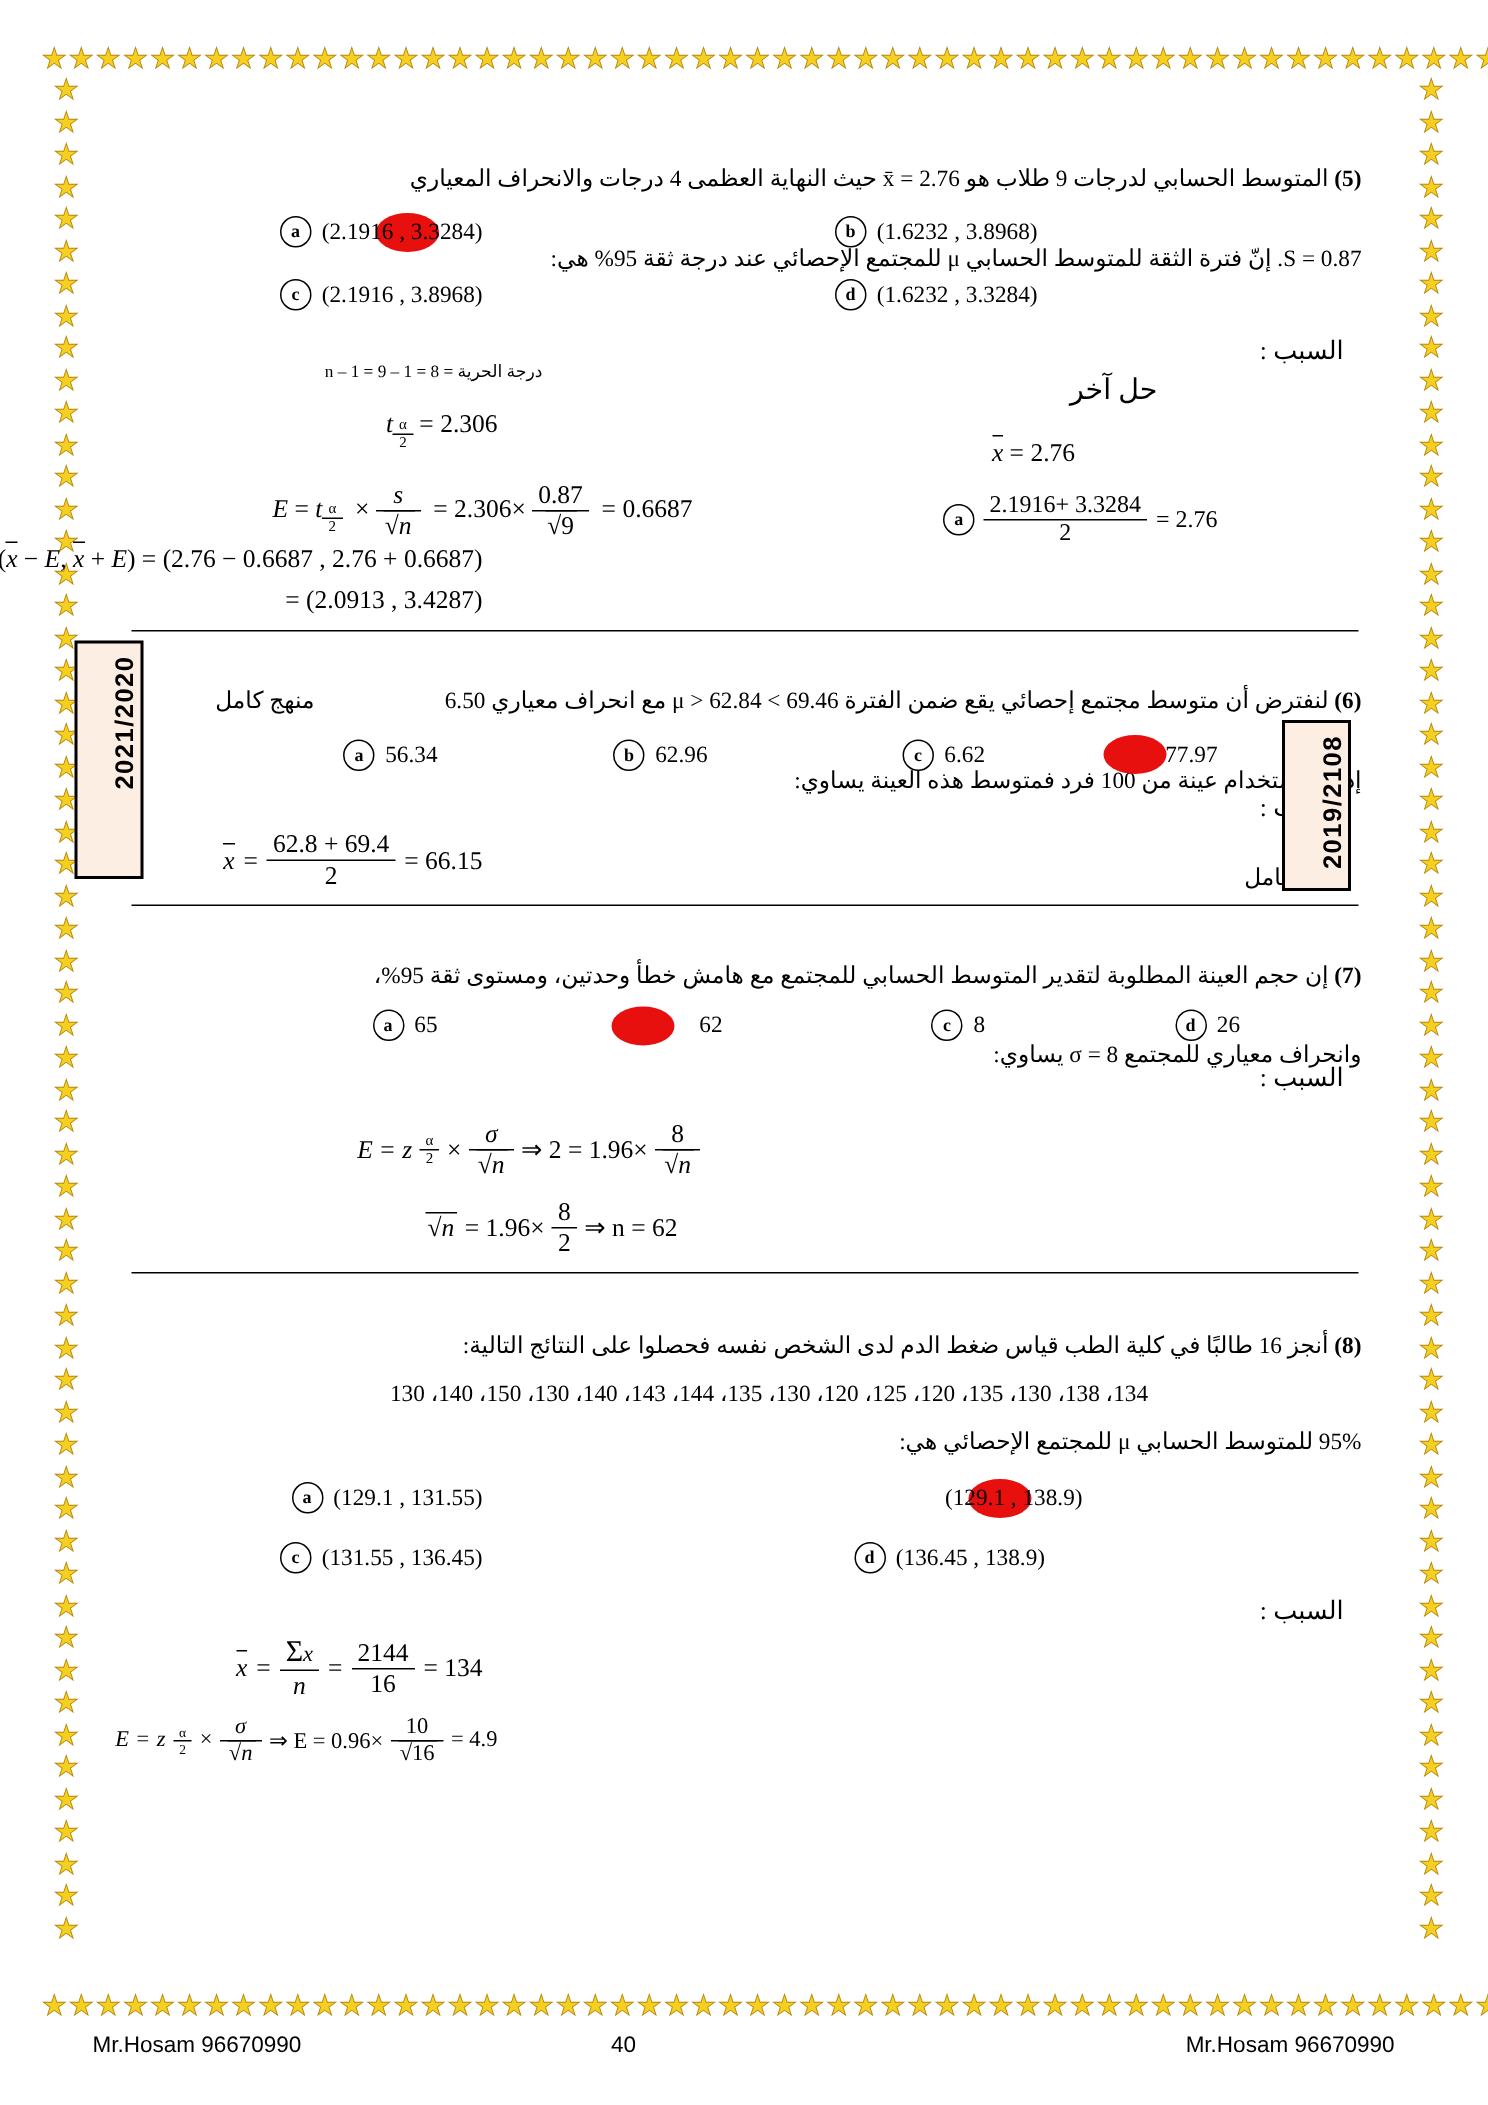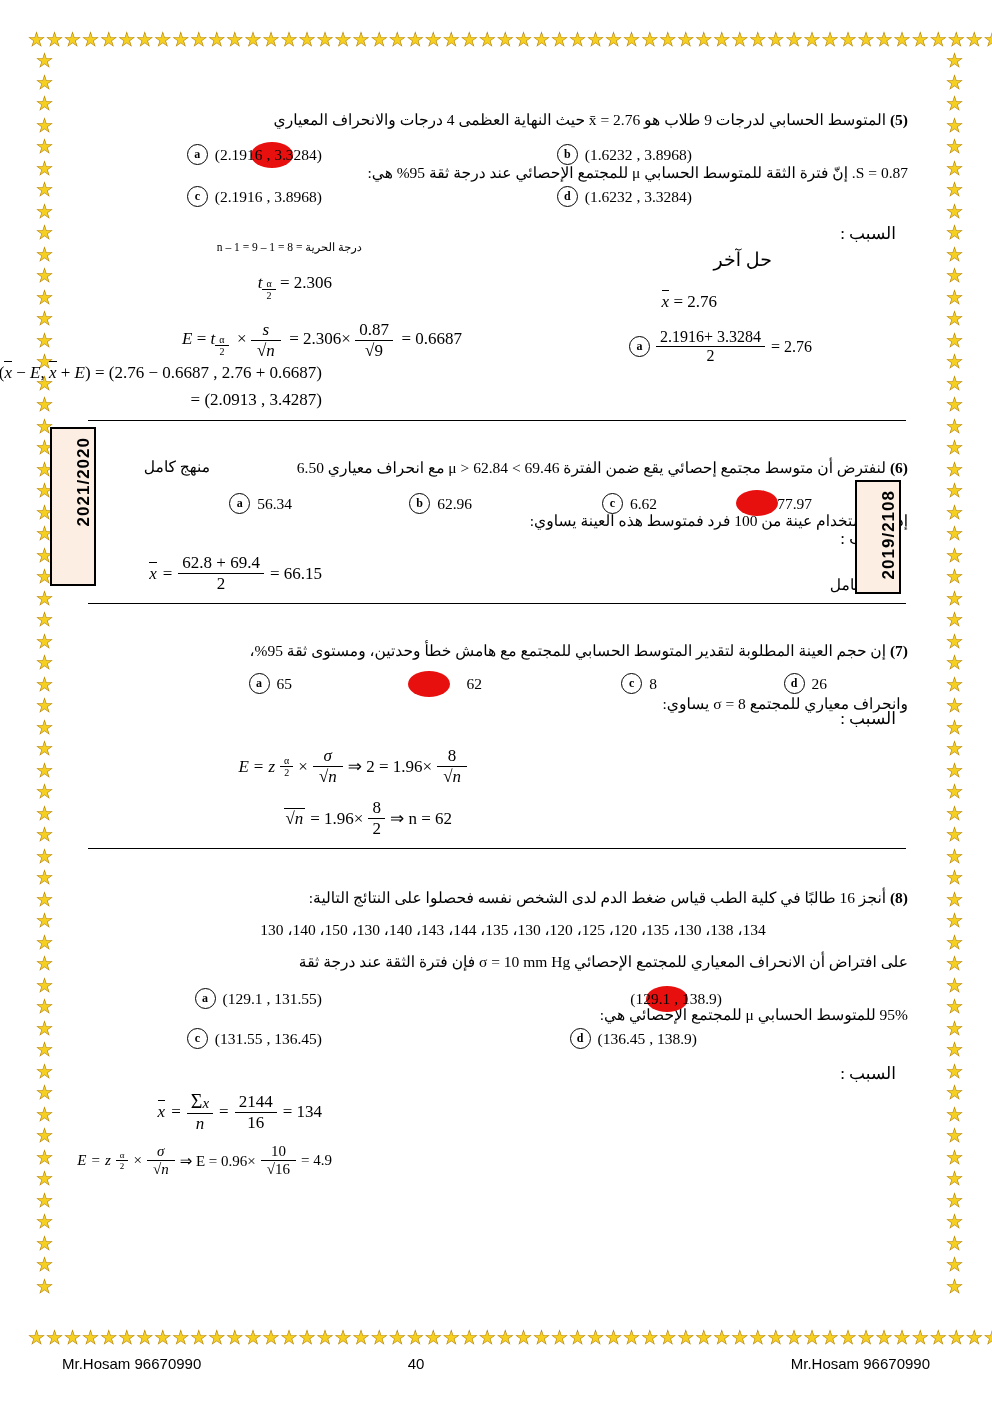--- a/index.html
+++ b/index.html
@@ -262,21 +262,20 @@
     <div class="q" style="top:800px;right:14px;">
       <div class="qline">
         <span class="qnum">(8)</span>
         <span>أنجز 16 طالبًا في كلية الطب قياس ضغط الدم لدى الشخص نفسه فحصلوا على النتائج التالية:</span>
       </div>
     </div>
     <div class="q" style="top:832px;right:14px;">
       <div class="qline center" style="text-align:center;">134، 138، 130، 135، 120، 125، 120، 130، 135، 144، 143، 140، 130، 150، 140، 130</div>
     </div>
     <div class="q" style="top:864px;right:14px;">
-      <div class="qline">على افتراض أن الانحراف المعياري للمجتمع الإحصائي σ = 10 mm Hg فإن فترة الثقة عند درجة ثقة</div>
       <div class="qline">95% للمتوسط الحسابي μ للمجتمع الإحصائي هي:</div>
     </div>
 
     <div class="opts" style="top:930px;">
       <div class="blob" style="right:234px;top:-2px;"></div>
       <div class="opt" style="right:600px;">
         <span class="circ">a</span>
         <span class="otxt">(129.1 , 131.55)</span>
       </div>
       <div class="opt" style="right:200px;">

